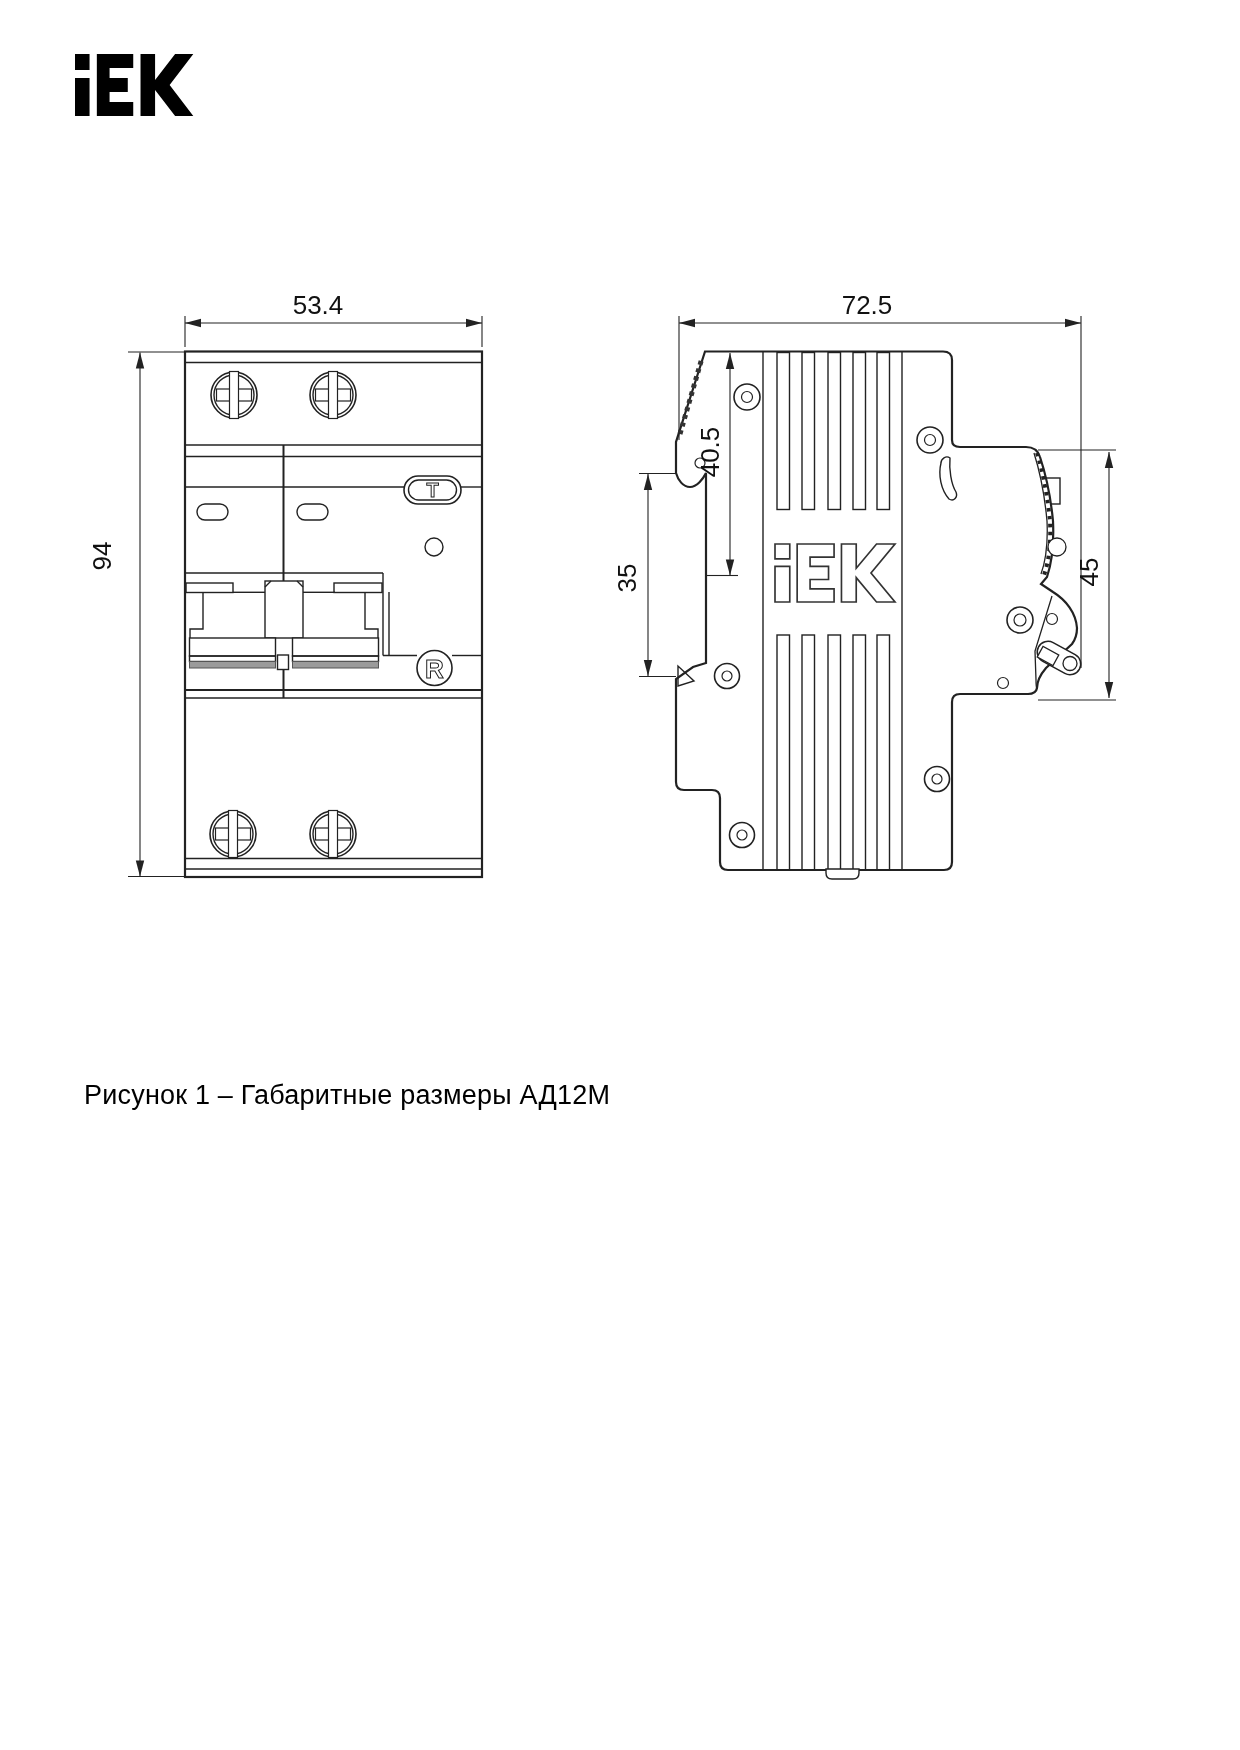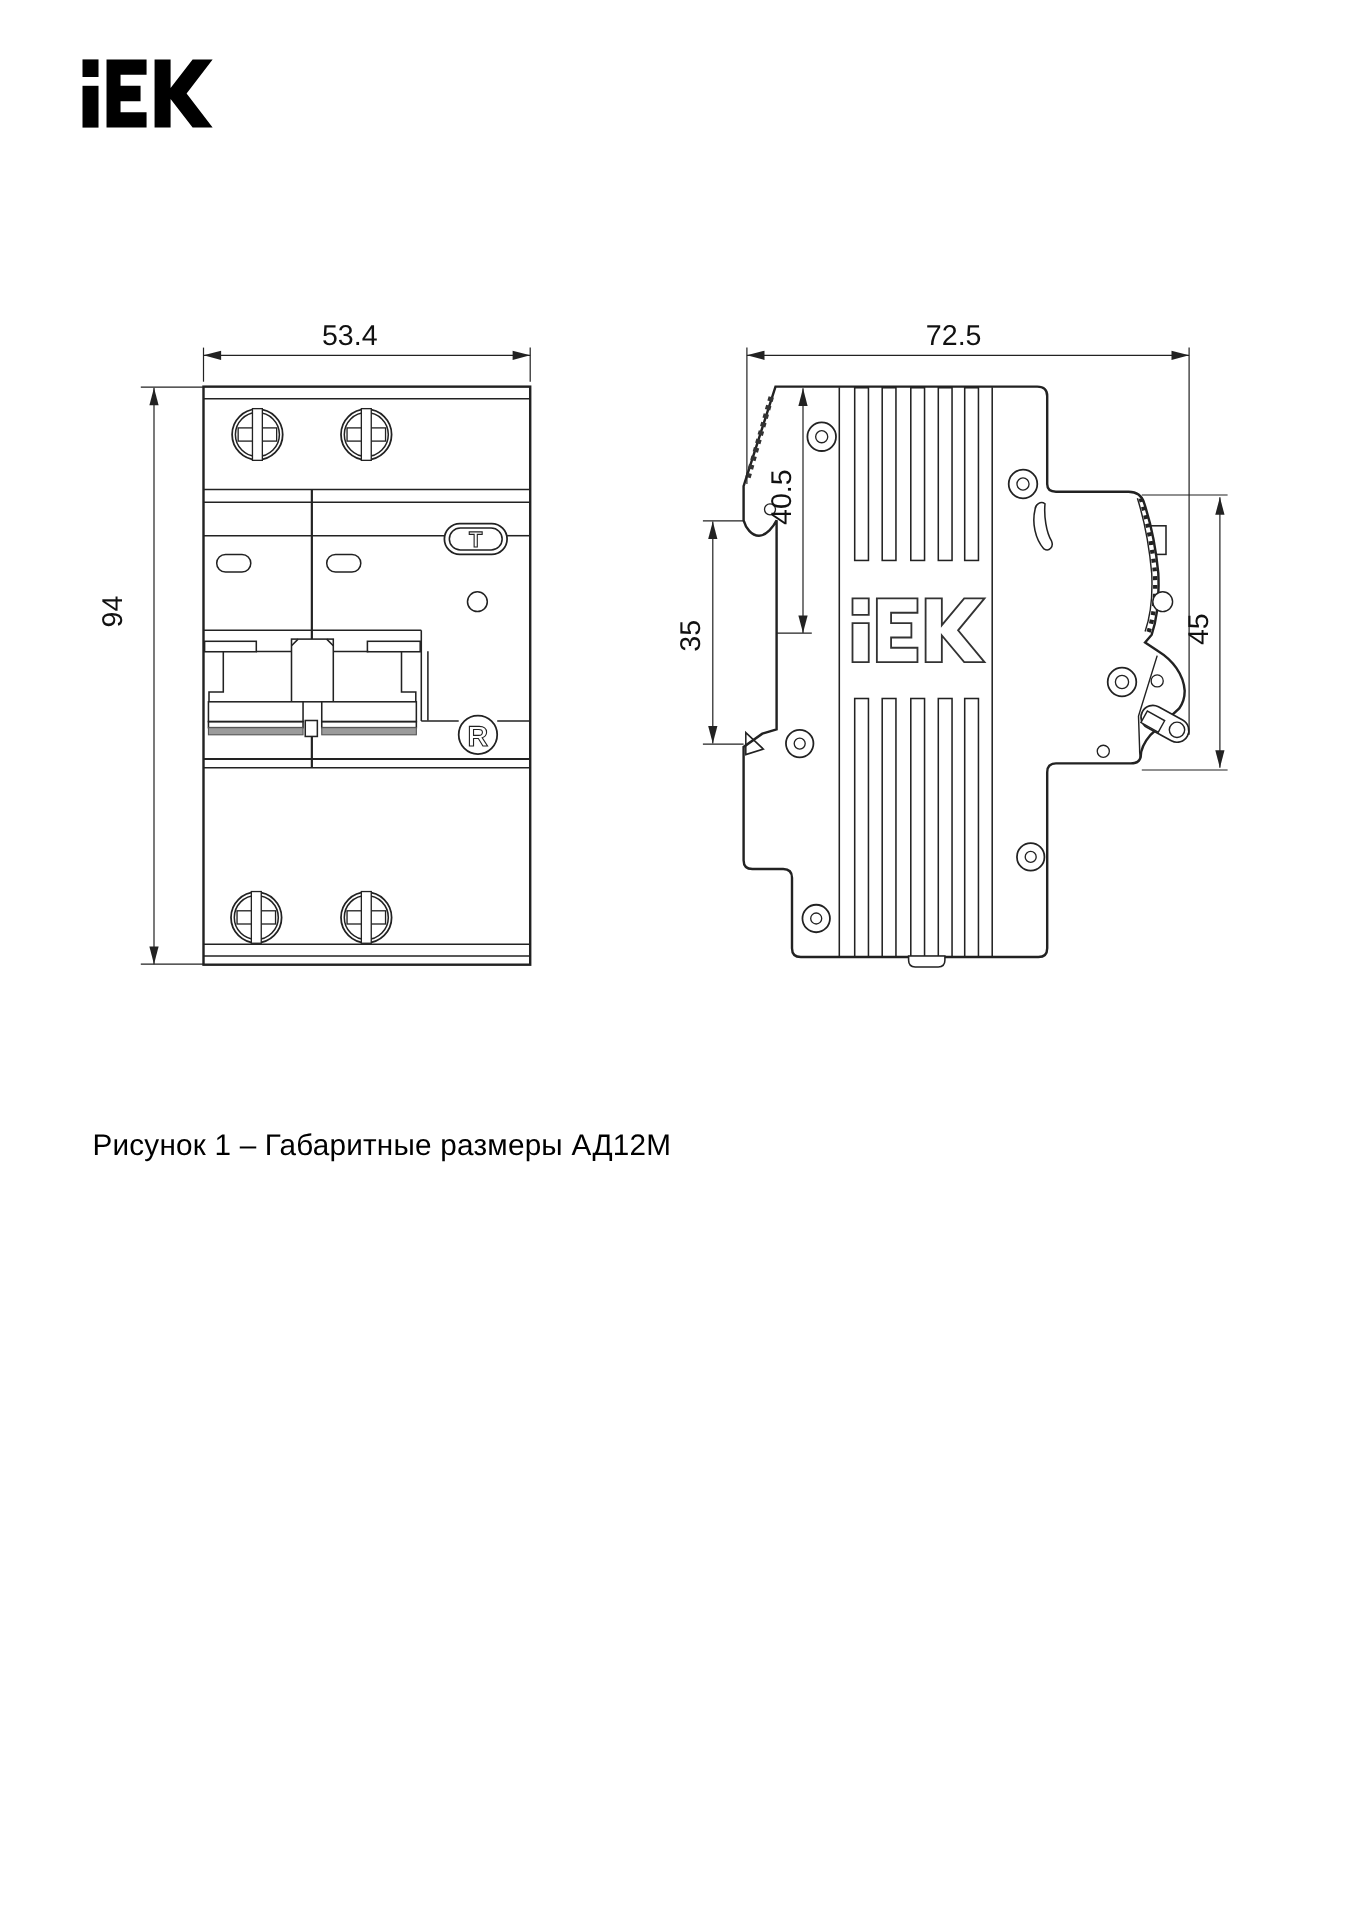--- a/index.html
+++ b/index.html
@@ -2,21 +2,21 @@
 <html><head>
 <meta charset="utf-8">
 <style>
   html,body{margin:0;padding:0;background:#fff;}
   body{width:1240px;height:1750px;position:relative;font-family:"Liberation Sans",sans-serif;}
   .stage{position:absolute;left:0;top:0;width:1240px;height:1750px;}
   svg{position:absolute;left:0;top:0;}
   svg text{font-family:"Liberation Sans",sans-serif;fill:#111;}
   .dim-label{font-size:26px;}
   .glyph{fill:#ffffff;stroke:#222;stroke-width:1;font-weight:bold;}
-  .caption{position:absolute;left:84px;top:1026px;font-size:27px;color:#000;letter-spacing:0.2px;}
+  .caption{position:absolute;left:84px;top:1080px;font-size:27px;color:#000;letter-spacing:0.2px;}
 </style>
 </head>
 <body>
 
 <div class="stage">
 <svg width="1240" height="1750" viewBox="0 0 1240 1750">
   <defs>
     <marker id="aS" markerWidth="20" markerHeight="12" viewBox="-2 -6 20 12" refX="0" refY="0" orient="auto" markerUnits="userSpaceOnUse">
       <path d="M0,0 L16,4.2 L16,-4.2 Z" fill="#222"></path>
     </marker>

